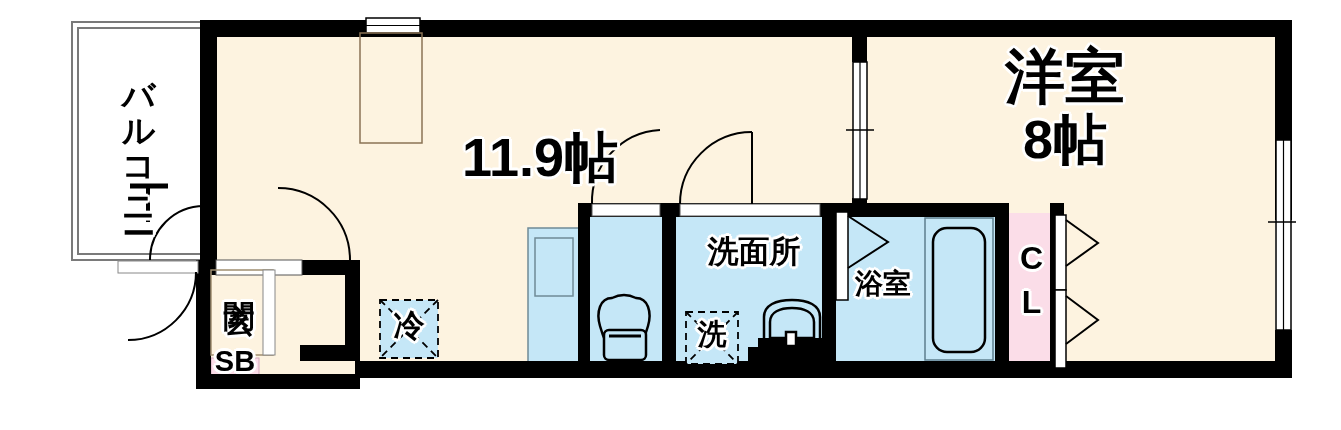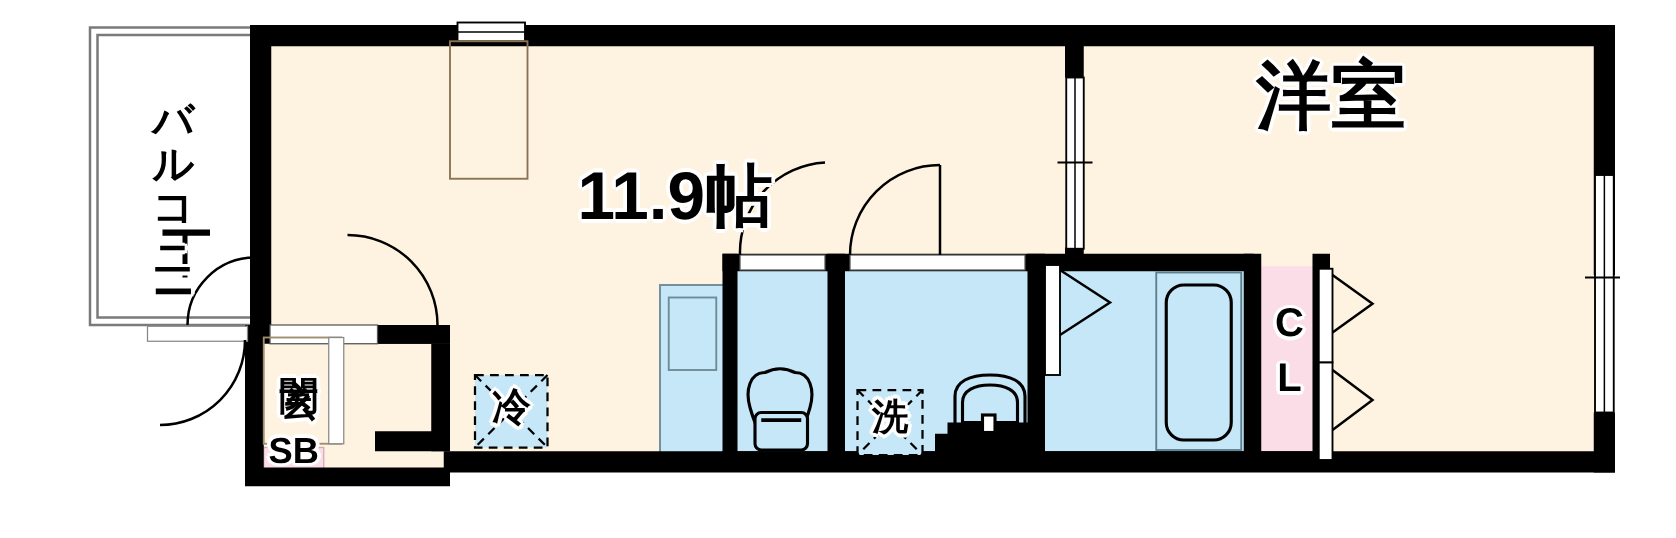--- a/index.html
+++ b/index.html
@@ -188,29 +188,32 @@
       <rect x="211" y="270" width="62" height="85"></rect>
     </g>
 
     <rect x="263" y="270" width="12" height="85" fill="#ffffff" stroke="#888" stroke-width="1"></rect>
 
   </svg>
 
   <div class="lbl ctr" style="left:420px; top:118px; width:240px; font-size:54px;margin-top:12px;">11.9帖</div>
 
   <div class="lbl ctr" style="left:955px; top:46px; width:220px; font-size:60px;">洋室</div>
+  <div class="lbl ctr" style="left:955px; top:112px; width:220px; font-size:54px;">8帖</div>
 
   <div class="lbl vert" style="left:122px; top:58px; font-size:33px; letter-spacing:2px;">バルコニー</div>
 
   <div class="lbl vert ctr" style="left:222px; top:278px; font-size:31px; line-height:1.05;">玄関</div>
 
   <div class="lbl ctr" style="left:211px; top:347px; width:48px; font-size:29px;">SB</div>
 
 
-
+  <div class="lbl ctr" style="left:676px; top:236px; width:156px; font-size:31px;">洗面所</div>
+
+  <div class="lbl ctr" style="left:840px; top:270px; width:86px; font-size:28px;">浴室</div>
 
   <div class="lbl ctr" style="left:1009px; top:242px; width:45px; font-size:32px;">C</div>
   <div class="lbl ctr" style="left:1009px; top:286px; width:45px; font-size:32px;">L</div>
 
   <div class="lbl ctr" style="left:380px; top:310px; width:58px; font-size:31px;">冷</div>
 
   <div class="lbl ctr" style="left:686px; top:320px; width:52px; font-size:29px;">洗</div>
 
 </div>
 

